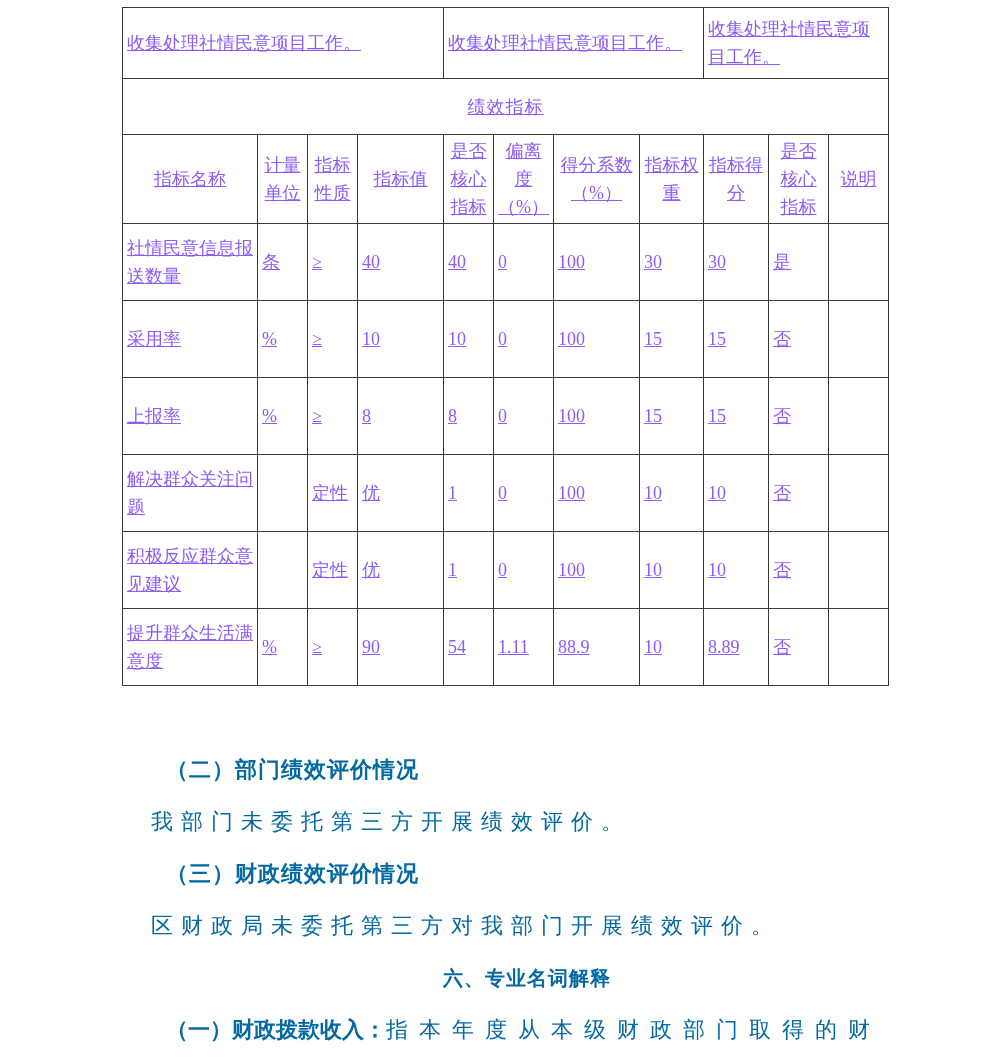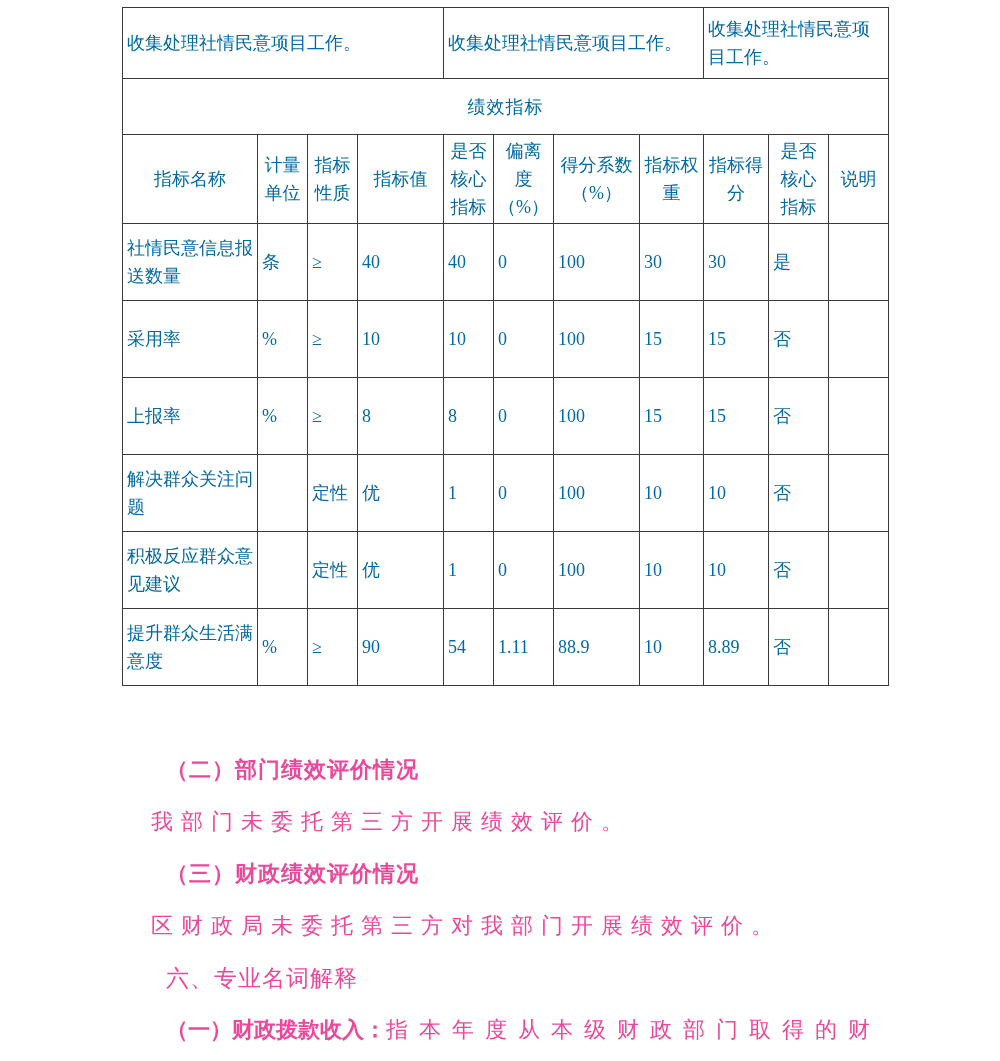--- a/index.html
+++ b/index.html
@@ -20,21 +20,22 @@
     left: 122px;
     top: 7px;
     width: 766px;
   }
   table.perf {
     border-collapse: collapse;
     table-layout: fixed;
     width: 766px;
     font-size: 18px;
     line-height: 28px;
-    color: #0369a1;
+    color: #8b5cf6;
+    text-decoration: underline;
   }
   table.perf td {
     border: 1px solid #3a3a3a;
     vertical-align: middle;
     padding: 2px 4px;
     overflow: hidden;
     word-break: break-all;
   }
   tr.row-project { height: 71px; }
   tr.row-title   { height: 56px; }
@@ -43,29 +44,30 @@
   td.cell-project { text-align: left; }
   td.cell-title   { text-align: center; letter-spacing: 1px; }
   td.cell-header  { text-align: center; padding: 2px 1px; }
   td.al { text-align: left;  padding-left: 3px; }
   td.ar { text-align: left; padding-right: 5px; }
   .paras { margin-top: 70px; }
   .para {
     margin: 0 0 24px 44px;
     font-size: 22px;
     line-height: 28px;
-    color: #ec4899;
+    color: #0369a1;
   }
   .para.body-line { letter-spacing: 8px; margin-left: 29px; }
   .para.sub-heading { font-weight: bold; letter-spacing: 1px; }
   .para.main-heading {
-    font-weight: normal;
+    font-weight: bold;
     font-family: "Liberation Sans", "DejaVu Sans", sans-serif;
-    font-size: 23px;
+    font-size: 20px;
     letter-spacing: 1px;
+    text-align: center;
   }
   .term-lead { font-weight: bold; }
   .term-text { letter-spacing: 11px; }
 </style>
 </head>
 <body>
 
 <div class="page">
   <div class="content">
 

